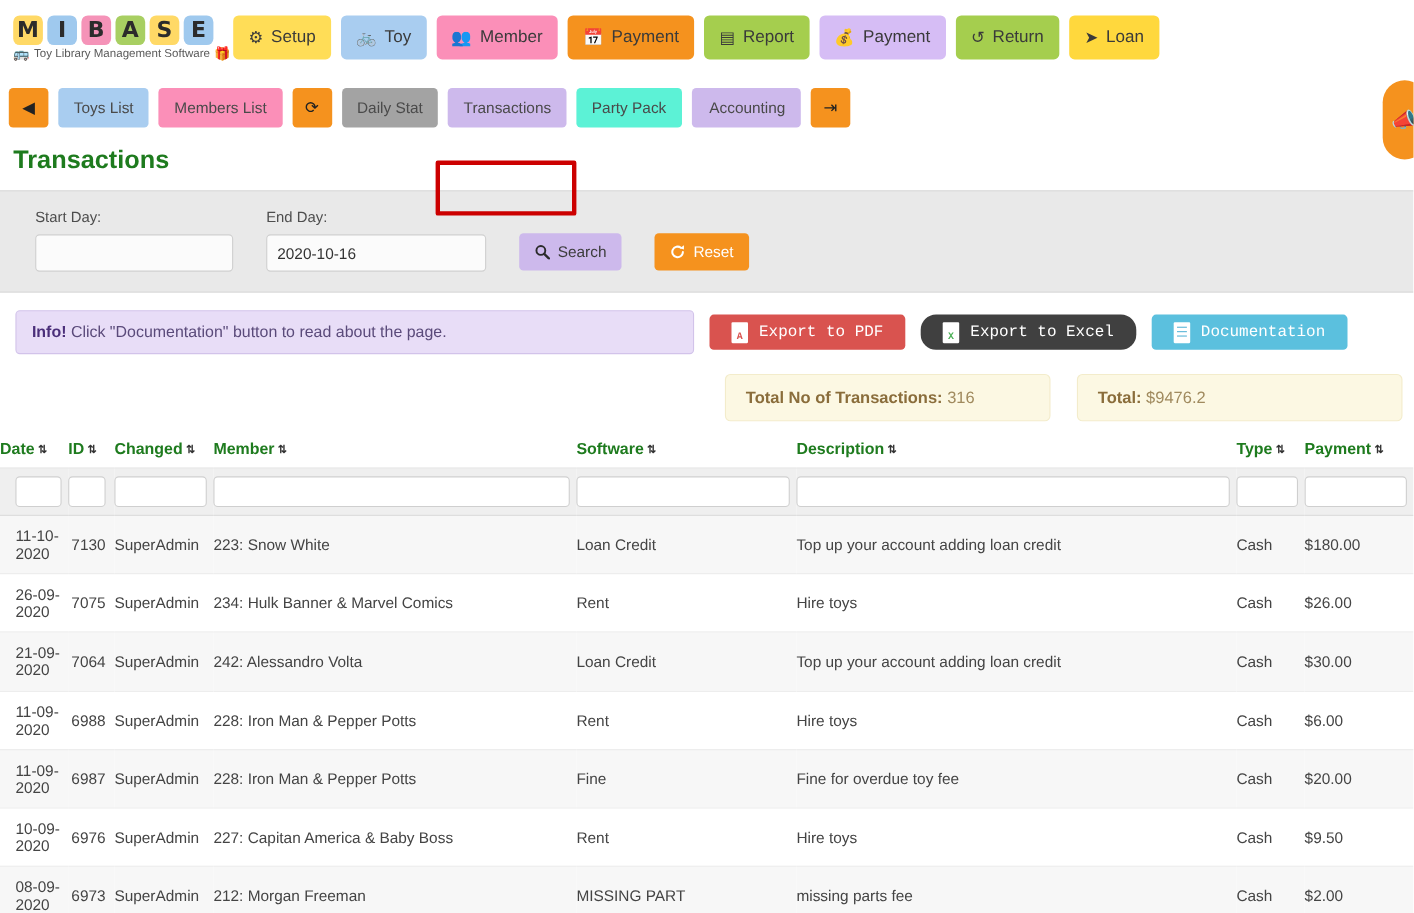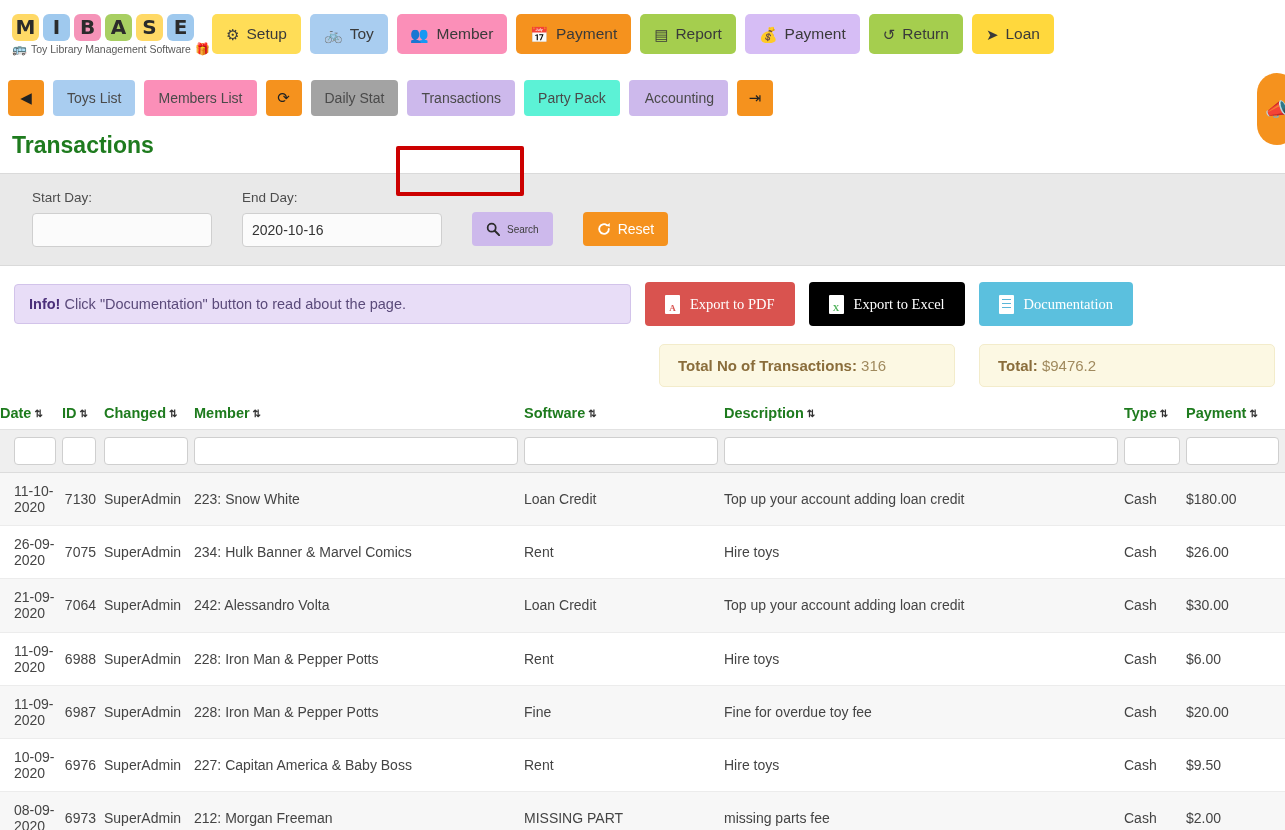--- a/index.html
+++ b/index.html
@@ -137,21 +137,21 @@
     font-size: 14px;
     color: #333;
     padding: 0 9px;
     font-family: "Liberation Sans", sans-serif;
   }
   .field-input.wide { width: 200px; }
   .btn-search {
     height: 34px; min-width: 80px;
     background: #cdb9ec;
     border: none; border-radius: 4px;
-    font-size: 10px; color: #3c3c3c;
+    font-size: 14px; color: #3c3c3c;
     display: flex; align-items: center; justify-content: center; gap: 7px;
     cursor: pointer;
     padding: 16px 14px;
     margin-bottom: 1px;
     font-family: "Liberation Sans", sans-serif;
   }
   .btn-reset {
     height: 34px; min-width: 80px;
     background: #f5921e;
     border: none; border-radius: 4px;
@@ -173,29 +173,29 @@
     flex: 0 0 617px;
     background: #e8ddf7;
     border: 1px solid #d2c3ea;
     border-radius: 4px;
     padding: 11px 14px;
     font-size: 14.5px;
     color: #5a4a7a;
   }
   .info-box b { color: #4b2f7a; }
   .exp-btn {
-    height: 44px;
+    height: 32px;
     border: none; border-radius: 4px;
     color: #fff;
     font-size: 14.5px;
     display: flex; align-items: center; justify-content: center;
     gap: 10px;
     cursor: pointer;
     padding: 0 20px;
-    font-family: Liberation Serif, serif;
+    font-family: Liberation Mono, monospace;
     white-space: nowrap;
   }
   .doc-glyph {
     display: inline-block;
     width: 15px; height: 19px;
     background: #fff;
     border-radius: 1px;
     position: relative;
     flex: 0 0 auto;
   }
@@ -414,21 +414,21 @@
 
 <div class="info-row">
   <div class="info-box">
     <b>Info!</b><span> Click "Documentation" button to read about the page.</span>
   </div>
   <div id="export-buttons" style="display:flex;gap:14px;">
       <button class="exp-btn" style="background: rgb(217, 83, 79);">
         <span class="doc-glyph" data-ch="A" style="color: rgb(217, 83, 79);"></span>
         <span>Export to PDF</span>
       </button>
-      <button class="exp-btn" style="background: #000000;">
+      <button class="exp-btn" style="background: #404040; border-radius: 14px;">
         <span class="doc-glyph" data-ch="X" style="color: rgb(76, 177, 87);"></span>
         <span>Export to Excel</span>
       </button>
       <button class="exp-btn" style="background: rgb(91, 192, 222);">
         <span class="doc-glyph lines" data-ch="" style="color: rgb(91, 192, 222);"></span>
         <span>Documentation</span>
       </button>
     </div>
 </div>
 

